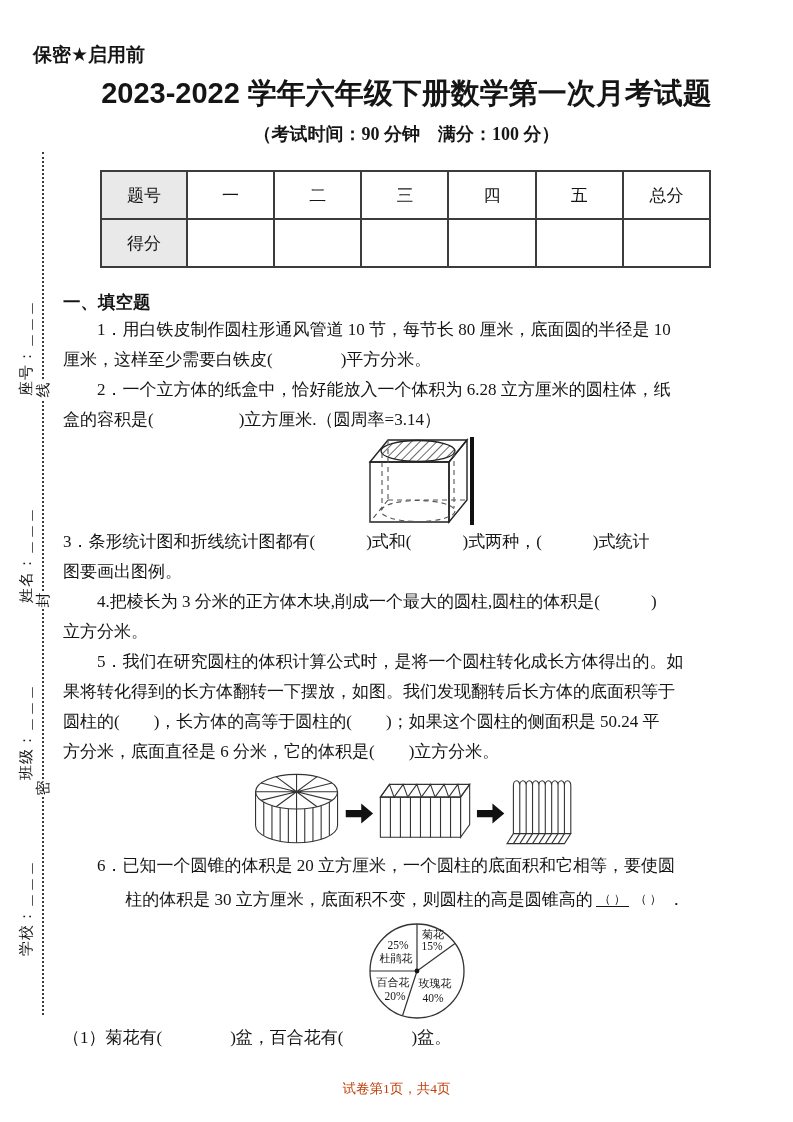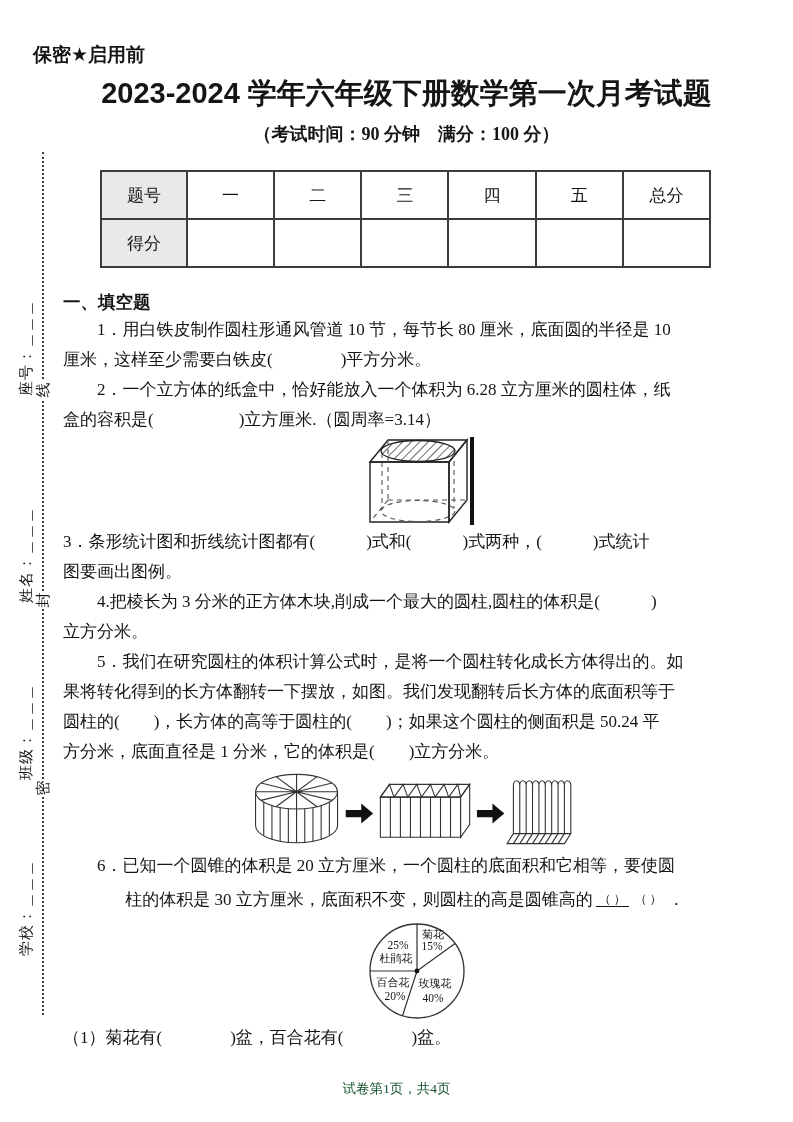--- a/index.html
+++ b/index.html
@@ -46,39 +46,39 @@
   .fig-cube { margin:0 0 0 295px; height:92px; }
   .fig-cyl { margin:2px 0 2px 188px; height:80px; }
   .fig-pie { margin:2px 0 0 298px; height:104px; }
   .fracline { display:flex; align-items:center; height:36px; font-size:17px; white-space:nowrap;justify-content:center; }
   .frac { display:inline-block; text-align:center; font-size:12px; line-height:1.25;
     margin:0 3px; vertical-align:middle; }
   .frac .num { border-bottom:1.5px solid #151515; padding:0 3px; }
   .frac .den { padding:0 3px; }
   svg text { font-family:"Liberation Serif","DejaVu Serif",serif; fill:#151515; }
   .footer { position:absolute; left:0; right:0; top:1080px; text-align:center;
-    font-size:13.5px; color:#14532d; }
+    font-size:13.5px; color:#c2410c; }
 </style>
 </head>
 <body>
 
 <div id="page">
 
   <div class="seal-line"></div>
   <div class="seal-char" style="top:381px;">线</div>
   <div class="seal-char" style="top:591px;">封</div>
   <div class="seal-char" style="top:779px;">密</div>
 
   <div class="seal-field" style="top:338px;">座号：＿＿＿</div>
   <div class="seal-field" style="top:545px;">姓名：＿＿＿</div>
   <div class="seal-field" style="top:722px;">班级：＿＿＿</div>
   <div class="seal-field" style="top:898px;">学校：＿＿＿</div>
 
   <div class="confidential">保密★启用前</div>
-  <div class="title">2023-2024 学年六年级下册数学第一次月考试题</div>
+  <div class="title">2023-2022 学年六年级下册数学第一次月考试题</div>
   <div class="subtitle">（考试时间：90 分钟　满分：100 分）</div>
 
   <table class="score">
     <tbody>
         <tr>
       <td class="hdr">题号</td>
       <td>一</td>
       <td>二</td>
       <td>三</td>
       <td>四</td>
@@ -124,21 +124,21 @@
 
     <div class="tline">3．条形统计图和折线统计图都有(　　　)式和(　　　)式两种，(　　　)式统计</div>
     <div class="tline">图要画出图例。</div>
 
     <div class="tline indent">4.把棱长为 3 分米的正方体木块,削成一个最大的圆柱,圆柱的体积是(　　　)</div>
     <div class="tline">立方分米。</div>
 
     <div class="tline indent">5．我们在研究圆柱的体积计算公式时，是将一个圆柱转化成长方体得出的。如</div>
     <div class="tline">果将转化得到的长方体翻转一下摆放，如图。我们发现翻转后长方体的底面积等于</div>
     <div class="tline">圆柱的(　　)，长方体的高等于圆柱的(　　)；如果这个圆柱的侧面积是 50.24 平</div>
-    <div class="tline">方分米，底面直径是 1 分米，它的体积是(　　)立方分米。</div>
+    <div class="tline">方分米，底面直径是 6 分米，它的体积是(　　)立方分米。</div>
 
     <svg class="fig fig-cyl" width="328" height="78" viewBox="0 0 360 86">
       <g stroke="#333" stroke-width="1.2" fill="none">
         <ellipse cx="50" cy="24" rx="45" ry="19"></ellipse>
         <path d="M50,24 L95,24 M50,24 L89,33.5 M50,24 L72.5,40.5 M50,24 L50,43 M50,24 L27.5,40.5 M50,24 L11,33.5 M50,24 L5,24 M50,24 L11,14.5 M50,24 L27.5,7.5 M50,24 L50,5 M50,24 L72.5,7.5 M50,24 L89,14.5"></path>
         <path d="M5,24 L5,61 A45,19 0 0 0 95,61 L95,24"></path>
         <path d="M14,35.4 L14,72.4 M23,39.2 L23,76.2 M32,41.4 L32,78.4 M41,42.6 L41,79.6 M50,43 L50,80 M59,42.6 L59,79.6 M68,41.4 L68,78.4 M77,39.2 L77,76.2 M86,35.4 L86,72.4"></path>
       </g>
       <path d="M104,44 L121,44 L121,37 L134,48 L121,59 L121,52 L104,52 Z" fill="#111"></path>
       <g stroke="#333" stroke-width="1.2" fill="none">

